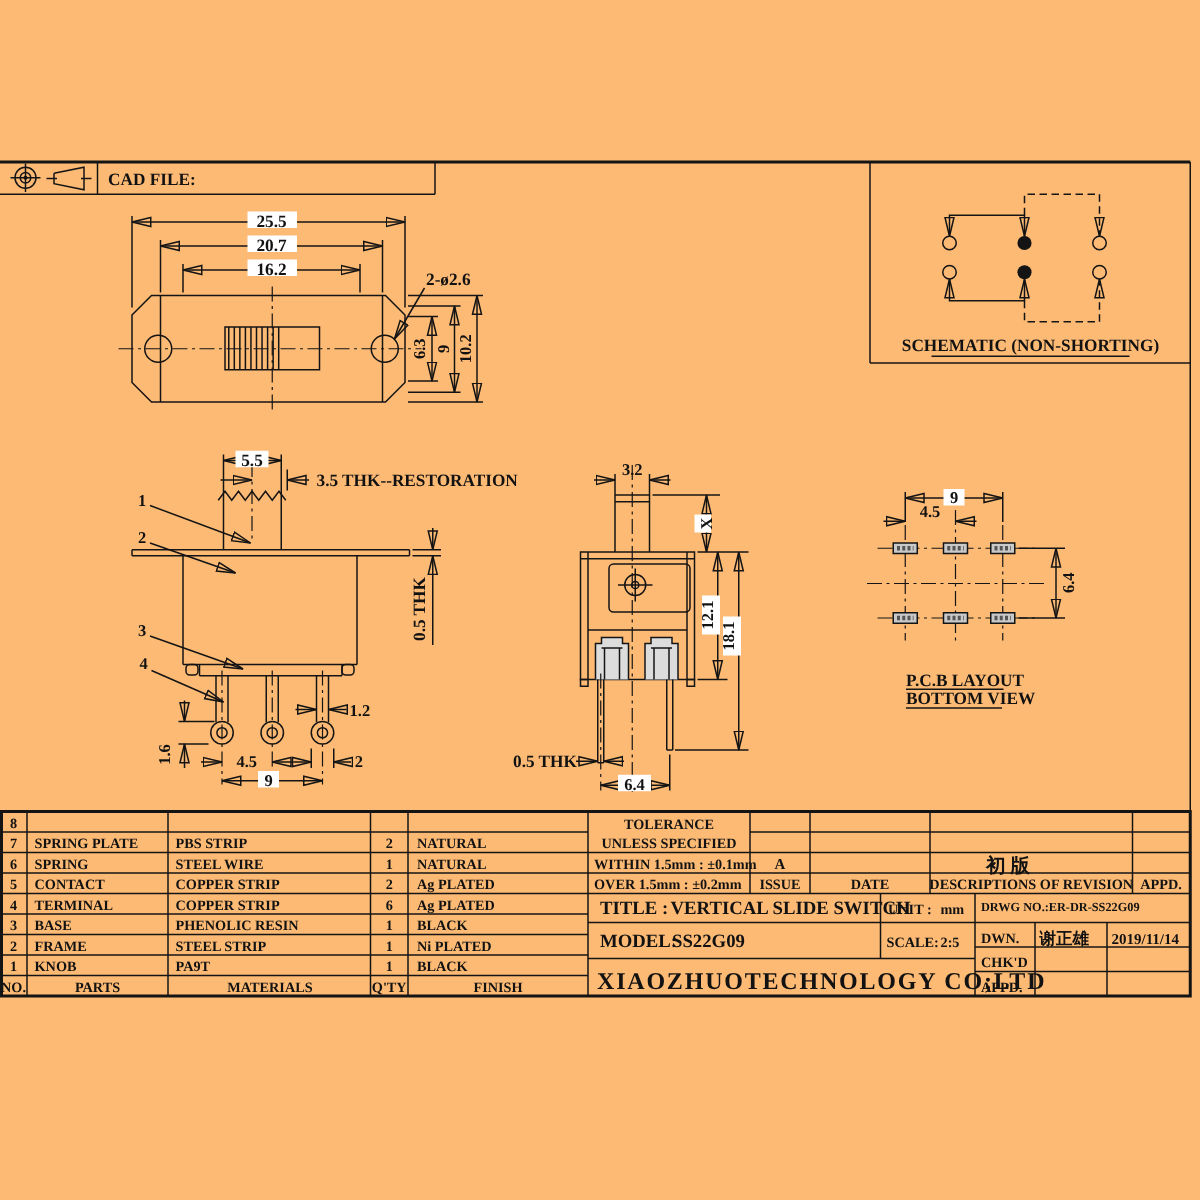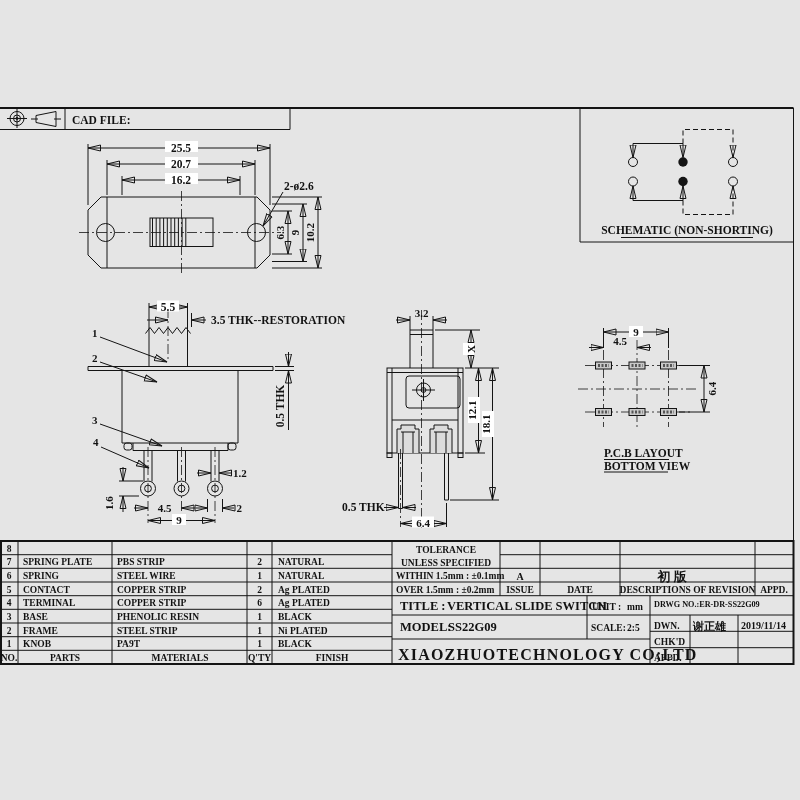--- a/index.html
+++ b/index.html
@@ -1,16 +1,16 @@
 <!DOCTYPE html>
 <html><head>
 <meta charset="utf-8">
 <style>
   html,body{margin:0;padding:0;background:#fff;}
-  .sheet{width:800px;height:800px;background:#e5e5e5;position:relative;}
+  .sheet{width:800px;height:800px;background:#fdba74;position:relative;}
   svg line, svg path, svg rect, svg circle, svg polyline{stroke:#141414;fill:none;stroke-width:1;}
   svg .thick{stroke-width:2;}
   svg .cl{stroke-dasharray:10 3 2 3;stroke-width:0.8;}
   svg .dsh{stroke-dasharray:5 3;}
   svg .pad{fill:#c9c9c9;}
   svg .padln{stroke:#555;stroke-width:3;stroke-dasharray:2 1.5;}
   svg .wh{fill:#fff;stroke:none;}
   svg .blk{fill:#141414;stroke:none;}
   svg .twr{fill:#dcdcdc;}
   svg text{font-family:"Liberation Serif",serif;font-weight:bold;fill:#121212;stroke:none;}

